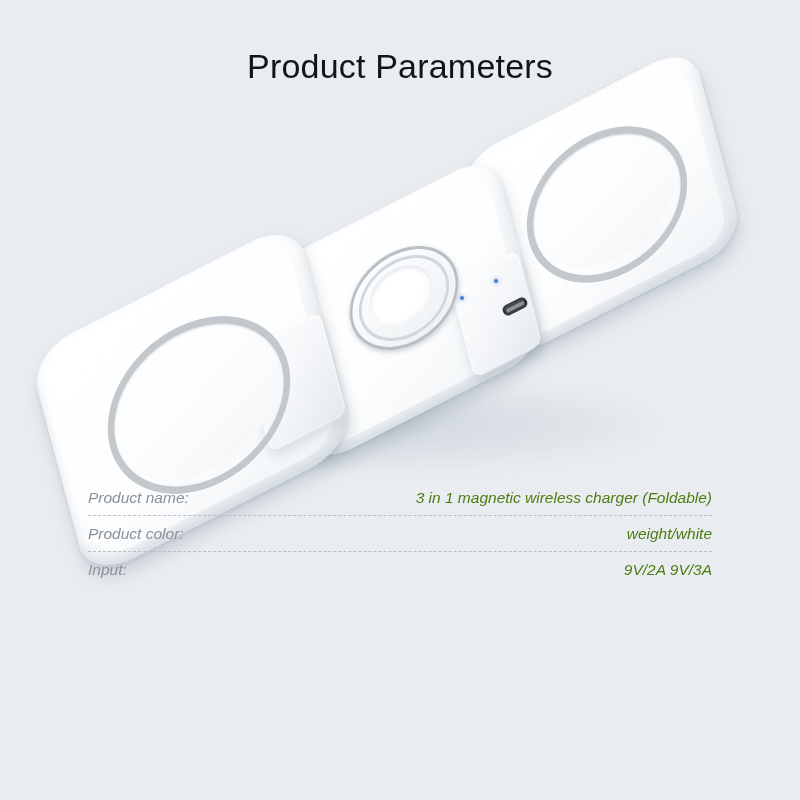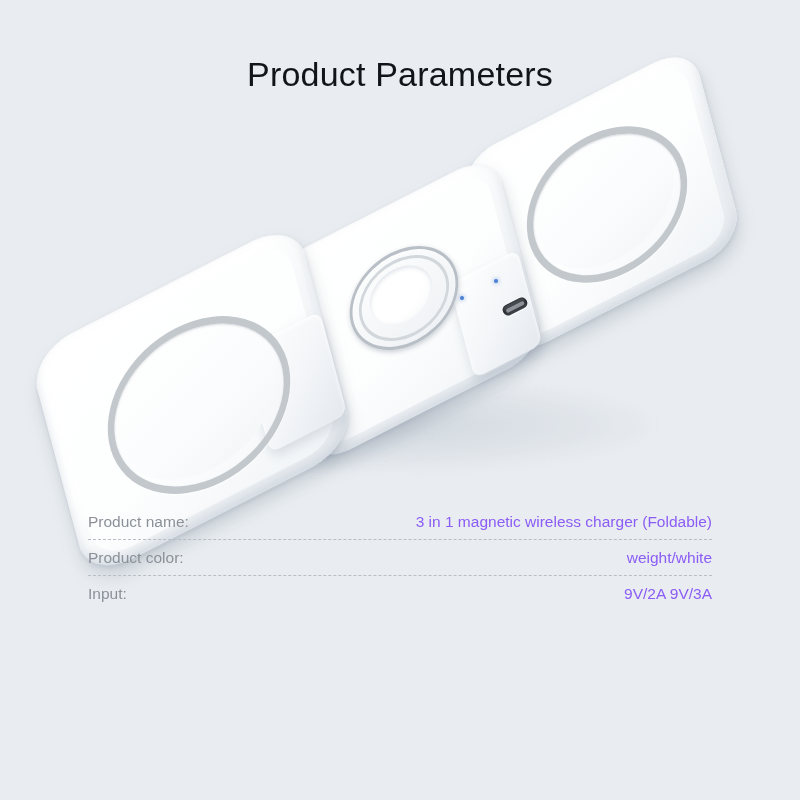--- a/index.html
+++ b/index.html
@@ -11,21 +11,21 @@
     height: 800px;
     background: #e9edf1;
     font-family: "Liberation Sans", sans-serif;
     overflow: hidden;
     position: relative;
   }
 
   
   .page-title {
     position: absolute;
-    top: 32px;
+    top: 24px;
     left: 0;
     width: 800px;
     text-align: center;
     font-size: 34px;
     font-weight: 400;
     color: #111418;
     letter-spacing: 0.2px;
   }
 
   
@@ -160,42 +160,43 @@
     height: 90px;
     background: radial-gradient(ellipse at center, rgba(150,162,178,0.30) 0%, rgba(150,162,178,0.10) 55%, rgba(150,162,178,0) 75%);
     filter: blur(6px);
     z-index: 0;
   }
 
   
   .spec-table {
     position: absolute;
     left: 88px;
-    top: 504px;
+    top: 480px;
     width: 624px;
+    font-style: italic;
   }
   .spec-row {
     display: flex;
     align-items: center;
     justify-content: space-between;
     height: 35px;
     border-bottom: 1px dashed #b7bec6;
   }
   .spec-row:last-child {
     border-bottom: none;
   }
   .spec-label {
     font-size: 15.5px;
     color: #8b9198;
     font-weight: 400;
     white-space: nowrap;
   }
   .spec-value {
     font-size: 15.5px;
-    color: #8b5cf6;
+    color: #4d7c0f;
     font-weight: 400;
     text-align: right;
     white-space: nowrap;
   }
 </style>
 </head>
 <body>
 
 <h1 class="page-title">Product Parameters</h1>
 

